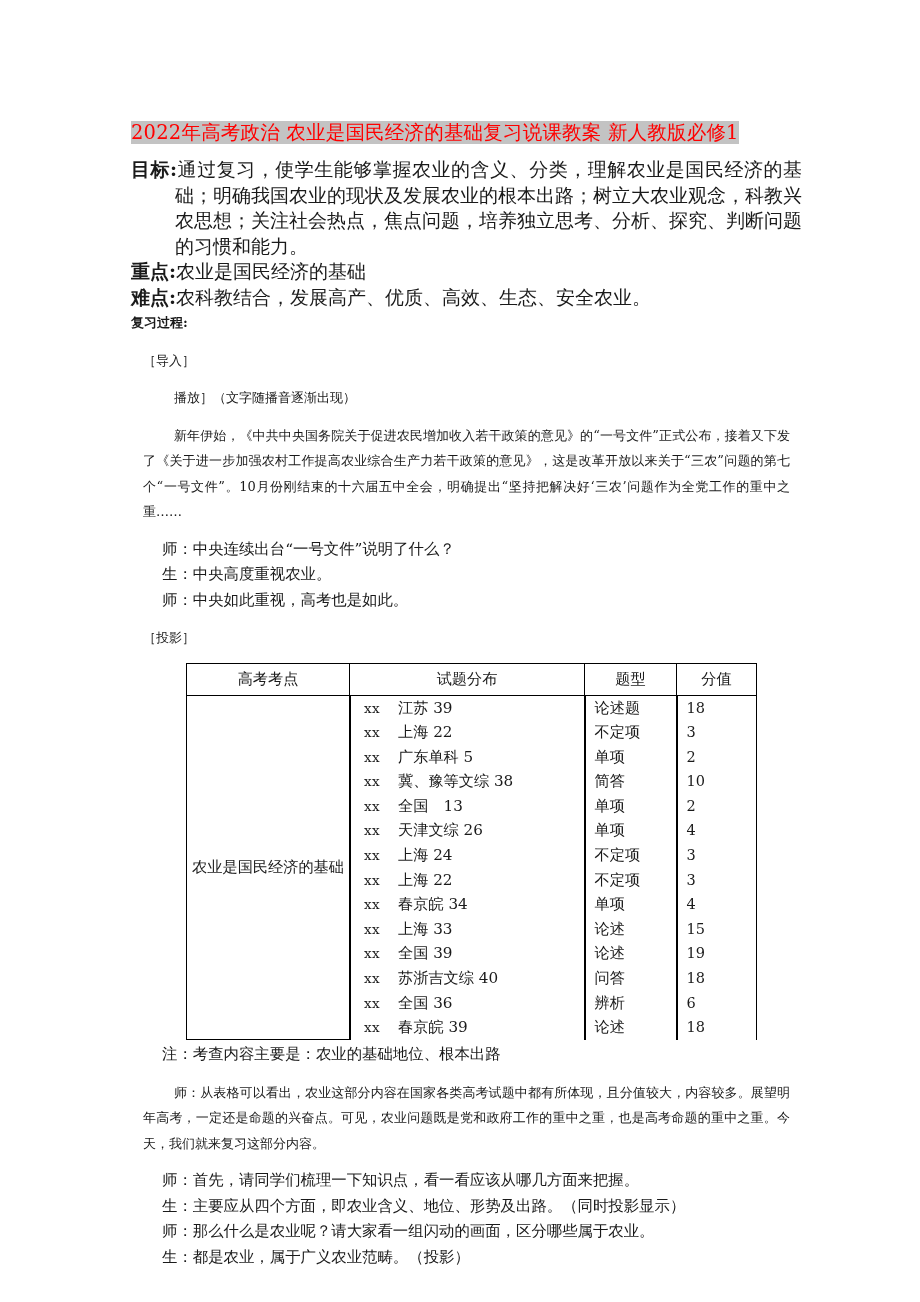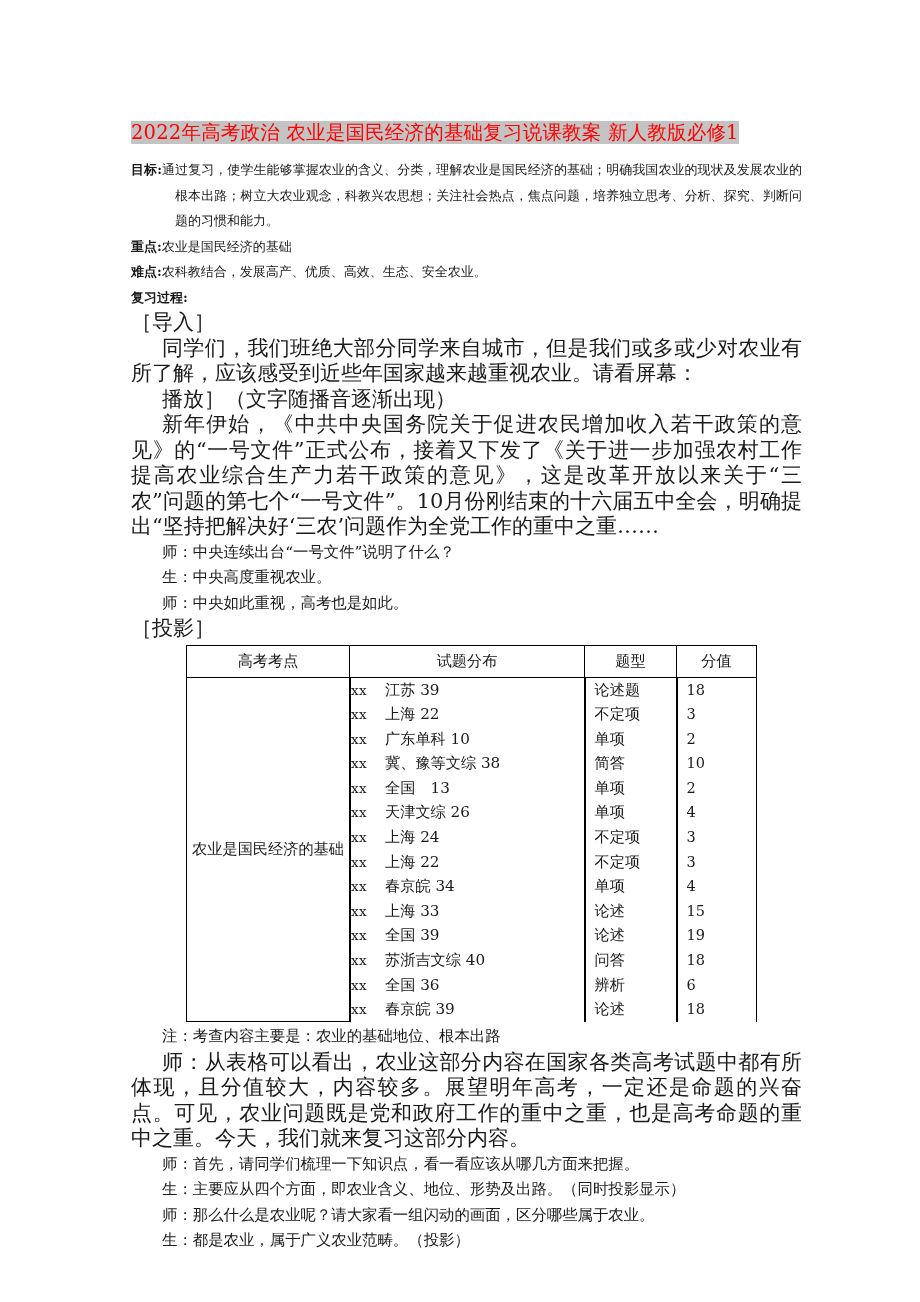--- a/index.html
+++ b/index.html
@@ -31,39 +31,39 @@
     font-family: "DejaVu Serif", "Liberation Serif", serif;
     letter-spacing: 0.2px;
     white-space: nowrap;
   }
   .title-wrap {
     margin: 0 0 8px 0;
     line-height: 30px;
   }
   
   .row {
-    font-size: 13px;
+    font-size: 19px;
     line-height: 25.5px;
     margin: 0;
     text-align: justify;
   }
   .lbl {
     font-weight: bold;
   }
   .hang {
     padding-left: 44px;
     text-indent: -44px;
   }
   .indent2 {
     text-indent: 31px;
   }
   .plain {
-    font-size: 21px;
-    line-height: 25.5px;
-    margin: 0;
+    font-size: 13px;
+    line-height: 25.5px;
+    margin: 12px;
     text-align: justify;
   }
   .speaker {
     font-size: 15.4px;
     line-height: 25.5px;
     margin: 0;
     padding-left: 31px;
   }
   .bold-line {
     font-weight: bold;
@@ -115,21 +115,21 @@
   .stack-row {
     height: 24.6px;
     line-height: 24.6px;
     display: flex;
     align-items: center;
   }
   .side-borders {
     border-left: 1px solid #000;
     border-right: 1px solid #000;
   }
-  .dist-cell { }
+  .dist-cell { padding-left: 13px; }
   .dist-xx {
     font-size: 13.5px;
     letter-spacing: 0.3px;
     display: inline-block;
     width: 34px;
   }
   .dist-txt { font-size: 15.2px; }
   .type-cell { padding-left: 9px; font-size: 15.2px; }
   .score-cell { padding-left: 9px; font-size: 14.5px; }
 
@@ -159,21 +159,20 @@
 
   <p class="row">
     <span class="lbl">难点:</span><span>农科教结合，发展高产、优质、高效、生态、安全农业。</span>
   </p>
 
 
   <p class="bold-line">复习过程:</p>
 
   <p class="plain">［导入］</p>
 
-  <p class="plain indent2">同学们，我们班绝大部分同学来自城市，但是我们或多或少对农业有所了解，应该感受到近些年国家越来越重视农业。请看屏幕：</p>
 
   <p class="plain indent2">播放］（文字随播音逐渐出现）</p>
 
   <p class="plain indent2">新年伊始，《中共中央国务院关于促进农民增加收入若干政策的意见》的“一号文件”正式公布，接着又下发了《关于进一步加强农村工作提高农业综合生产力若干政策的意见》，这是改革开放以来关于“三农”问题的第七个“一号文件”。10月份刚结束的十六届五中全会，明确提出“坚持把解决好‘三农’问题作为全党工作的重中之重……</p>
 
   <p class="speaker">师：中央连续出台“一号文件”说明了什么？</p>
   <p class="speaker">生：中央高度重视农业。</p>
   <p class="speaker">师：中央如此重视，高考也是如此。</p>
 
   <p class="plain">［投影］</p>
@@ -202,21 +201,21 @@
                 <div class="stack-row dist-cell">
                   <span class="dist-xx">xx</span>
                   <span class="dist-txt">江苏 39</span>
                 </div>
                 <div class="stack-row dist-cell">
                   <span class="dist-xx">xx</span>
                   <span class="dist-txt">上海 22</span>
                 </div>
                 <div class="stack-row dist-cell">
                   <span class="dist-xx">xx</span>
-                  <span class="dist-txt">广东单科 10</span>
+                  <span class="dist-txt">广东单科 5</span>
                 </div>
                 <div class="stack-row dist-cell">
                   <span class="dist-xx">xx</span>
                   <span class="dist-txt">冀、豫等文综 38</span>
                 </div>
                 <div class="stack-row dist-cell">
                   <span class="dist-xx">xx</span>
                   <span class="dist-txt">全国　13</span>
                 </div>
                 <div class="stack-row dist-cell">

